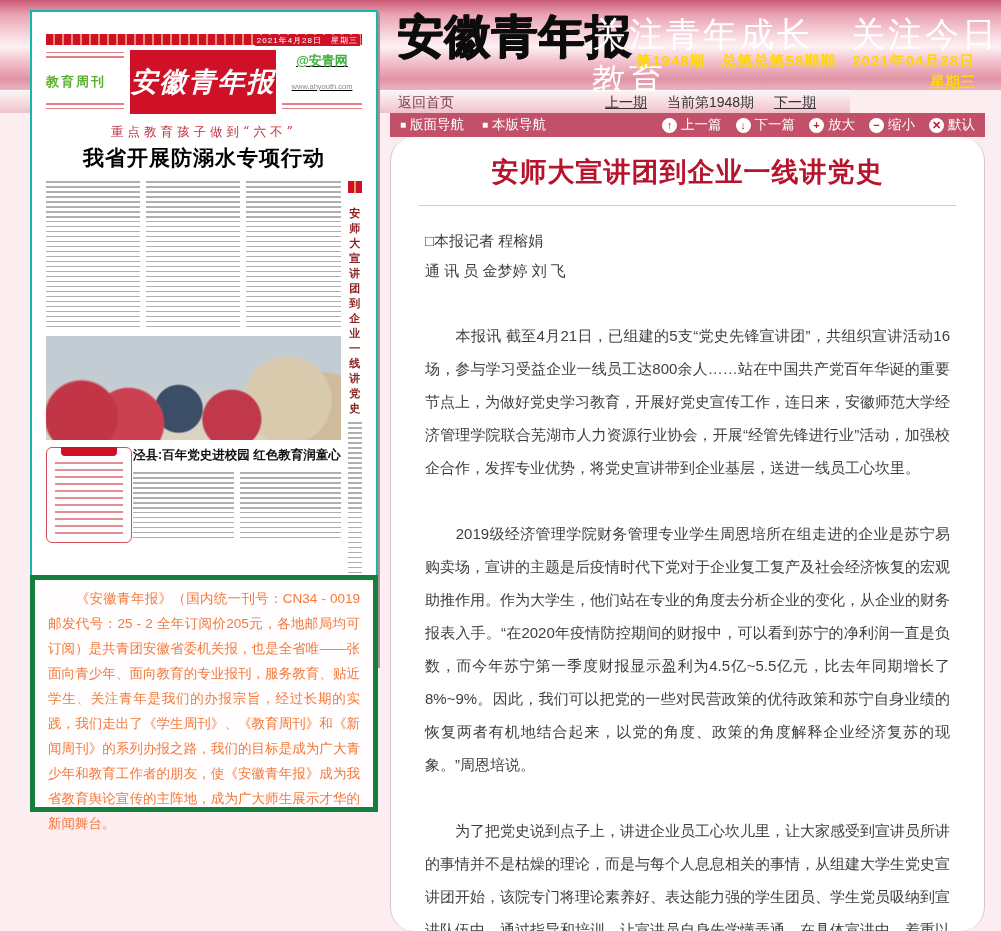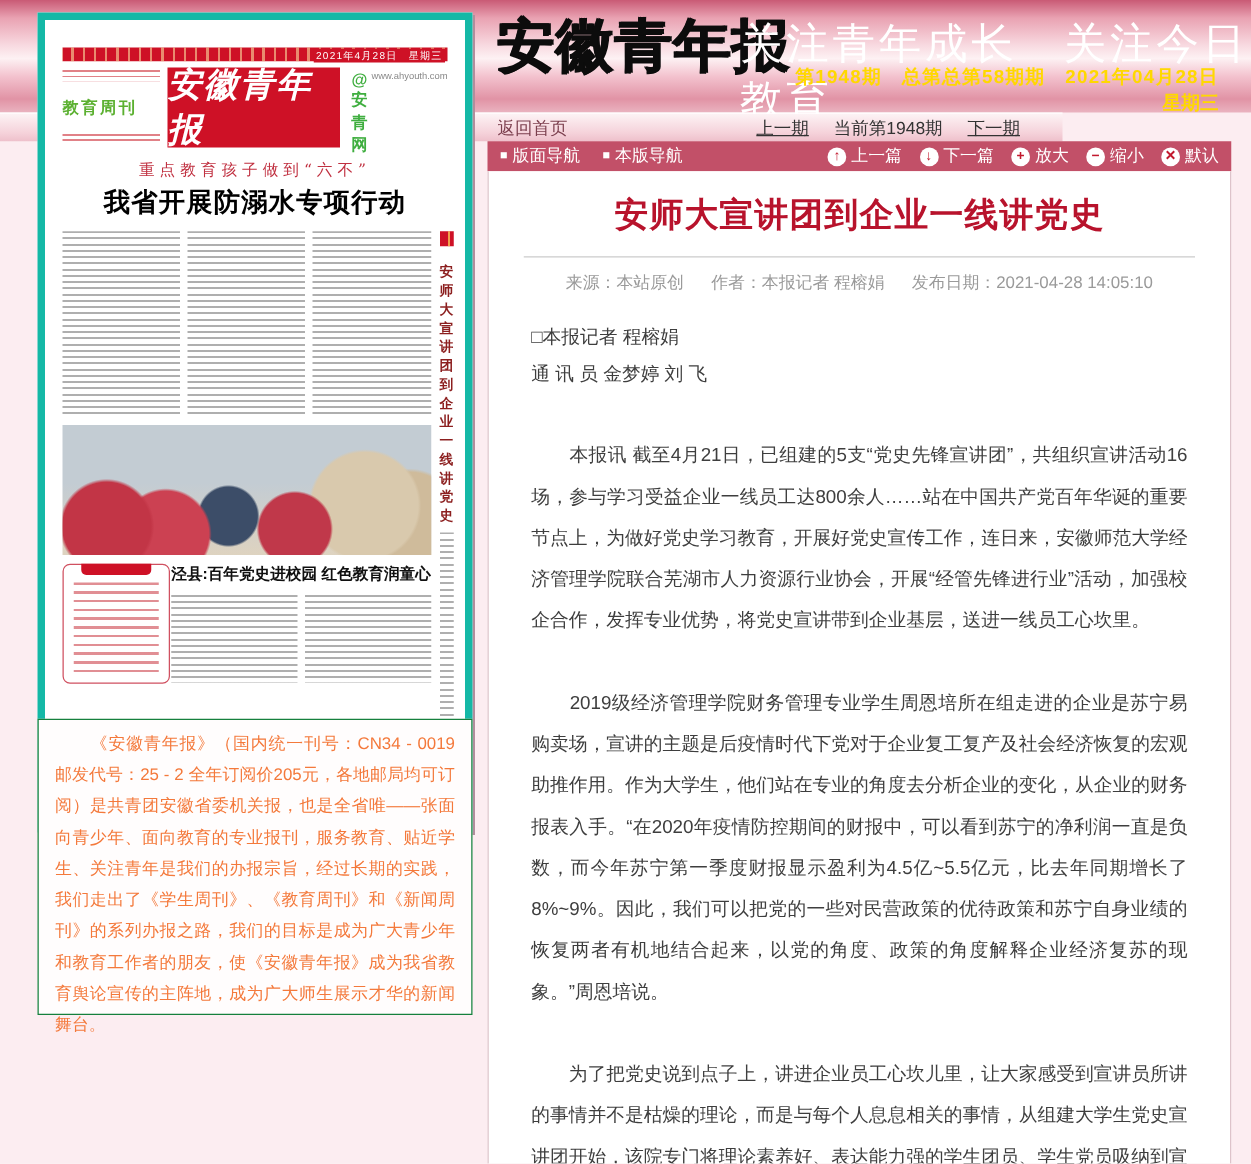--- a/index.html
+++ b/index.html
@@ -29,40 +29,40 @@
     color:#fff; font-size:13.5px; display:flex; align-items:center; padding:0 10px; }
   .navbar .left-group { display:flex; gap:18px; }
   .navbar .right-group { margin-left:auto; display:flex; gap:14px; align-items:center; }
   .nav-item { display:flex; align-items:center; gap:4px; cursor:pointer; white-space:nowrap; }
   .sq { font-size:10px; line-height:1; }
   .nav-ico { display:inline-flex; width:15px; height:15px; border-radius:50%; background:#fff; color:#c2192e;
     font-size:11px; font-weight:bold; align-items:center; justify-content:center; line-height:1; }
 
   
   .main { position:absolute; top:137px; left:390px; width:595px; height:794px; background:#fff;
-    border-left:1px solid #ddc3ca; border-right:1px solid #ddc3ca; overflow:hidden; }
+    border-left:1px solid #ddc3ca; border-right:1px solid #ddc3ca; overflow:hidden;border-radius:24px; }
   .article-title { margin-top:17px; text-align:center; font-size:27px; font-weight:bold; color:#b8132c; letter-spacing:1px; }
   .title-rule { border:none; border-top:1px solid #ccc; margin:15px 28px 0; }
   .meta { text-align:center; color:#9a9a9a; font-size:13.5px; margin-top:11px; }
   .meta span { margin:0 9px; }
   .body { padding:20px 34px 0; font-size:15px; line-height:33px; color:#3e3e3e; text-align:justify; }
   .byline { line-height:30px; }
   .para { margin-top:33px; }
 
   
   .thumb-box { position:absolute; top:10px; left:30px; width:348px; height:656px; background:#ffffff;
-    border:6px solid #14b8a6; box-shadow:2px 2px 0 #b18e9d; cursor:pointer; }
+    border:2px solid #14b8a6; box-shadow:2px 2px 0 #b18e9d; cursor:pointer; }
   .paper { position:absolute; top:22px; left:14px; right:14px; bottom:14px; }
   .paper-topbar { height:11px; background:#ce1126; position:relative;
     background-image:repeating-linear-gradient(90deg,transparent 0 7px,rgba(255,240,170,.55) 7px 9px); }
   .paper-topdate { position:absolute; right:2px; top:1px; color:#fff; font-size:8px; white-space:nowrap;
     background:#ce1126; padding:0 2px; letter-spacing:1px; }
   .paper-mast { display:flex; margin-top:5px; height:64px; gap:6px; }
   .mast-left { width:78px; display:flex; flex-direction:column; justify-content:space-between; padding:2px 0; }
-  .mast-right { width:80px; display:flex; flex-direction:row; justify-content:space-between; padding:2px 0; text-align:center; }
+  .mast-right { width:80px; display:flex; flex-direction:column; justify-content:space-between; padding:2px 0; text-align:center;text-decoration:underline; }
   .weekly { color:#5bb030; font-size:13px; font-weight:bold; letter-spacing:2px; }
   .mast-center { flex:1; background:#ce1126; display:flex; align-items:center; justify-content:center; }
   .masthead { color:#fff; font-size:27px; font-weight:bold; font-style:italic;
     font-family:"DejaVu Serif",serif; letter-spacing:2px; }
   .site-logo { color:#3fae3f; font-size:13px; font-weight:bold; }
   .site-url { color:#888; font-size:7.5px; }
   .flr { height:9px; background:repeating-linear-gradient(180deg,rgba(205,45,55,.6) 0 1.5px,transparent 1.5px 4.5px); }
   .paper-kicker { margin-top:10px; text-align:center; color:#c03040; font-size:12.5px; letter-spacing:4px;
     font-family:"DejaVu Serif",serif; }
   .paper-headline { margin-top:3px; text-align:center; color:#000; font-size:21px; font-weight:bold; letter-spacing:1px; }
@@ -93,21 +93,21 @@
     line-height:15px; font-family:"DejaVu Serif",serif; }
   .side-fill { margin-top:6px; height:238px;
     background:repeating-linear-gradient(180deg,rgba(95,95,95,.5) 0 1.5px,transparent 1.5px 5px); }
 
   .page-label-row { position:absolute; top:544px; left:30px; width:348px; display:flex;
     justify-content:space-between; font-size:13.5px; }
   .page-label { color:#4a4a4a; }
   .ver-links a { color:#2b36c8; text-decoration:underline; margin-left:14px; }
 
   .about-box { position:absolute; top:575px; left:30px; width:348px; height:237px; background:#fffdfd;
-    border:1px solid #15803d; padding:6px 13px; color:#f4793b; font-size:13.5px; line-height:25px; text-align:justify; }
+    border:5px solid #15803d; padding:6px 13px; color:#f4793b; font-size:13.5px; line-height:25px; text-align:justify; }
 
   .info-box { position:absolute; top:822px; left:30px; width:348px; height:56px; background:#f8e7ec;
     border:1px solid #b3a3a8; padding:6px 10px; color:#4a4a4a; font-size:13.5px; line-height:21px; }
 </style>
 </head>
 <body>
 
 <div class="page">
 
   <div class="top-band">
@@ -157,25 +157,20 @@
       <span class="nav-item">
         <span class="nav-ico">✕</span>
         <span>默认</span>
       </span>
     </div>
   </div>
 
   <div class="main">
     <h1 class="article-title">安师大宣讲团到企业一线讲党史</h1>
     <hr class="title-rule">
-    <div class="meta">
-      <span>来源：本站原创</span>
-      <span>作者：本报记者 程榕娟</span>
-      <span>发布日期：2021-04-28 14:05:10</span>
-    </div>
     <div class="body">
       <p class="byline">□本报记者 程榕娟</p>
       <p class="byline">通 讯 员 金梦婷 刘 飞</p>
       <p class="para">　　本报讯 截至4月21日，已组建的5支“党史先锋宣讲团”，共组织宣讲活动16场，参与学习受益企业一线员工达800余人……站在中国共产党百年华诞的重要节点上，为做好党史学习教育，开展好党史宣传工作，连日来，安徽师范大学经济管理学院联合芜湖市人力资源行业协会，开展“经管先锋进行业”活动，加强校企合作，发挥专业优势，将党史宣讲带到企业基层，送进一线员工心坎里。</p>
       <p class="para">　　2019级经济管理学院财务管理专业学生周恩培所在组走进的企业是苏宁易购卖场，宣讲的主题是后疫情时代下党对于企业复工复产及社会经济恢复的宏观助推作用。作为大学生，他们站在专业的角度去分析企业的变化，从企业的财务报表入手。“在2020年疫情防控期间的财报中，可以看到苏宁的净利润一直是负数，而今年苏宁第一季度财报显示盈利为4.5亿~5.5亿元，比去年同期增长了8%~9%。因此，我们可以把党的一些对民营政策的优待政策和苏宁自身业绩的恢复两者有机地结合起来，以党的角度、政策的角度解释企业经济复苏的现象。”周恩培说。</p>
       <p class="para">　　为了把党史说到点子上，讲进企业员工心坎儿里，让大家感受到宣讲员所讲的事情并不是枯燥的理论，而是与每个人息息相关的事情，从组建大学生党史宣讲团开始，该院专门将理论素养好、表达能力强的学生团员、学生党员吸纳到宣讲队伍中，通过指导和培训，让宣讲员自身先学懂弄通。在具体宣讲中，着重以讲故事的方式，把经济理论和党史知识以更加通俗易懂的方式介绍给基层工人。</p>
 
     </div>
   </div>
 

